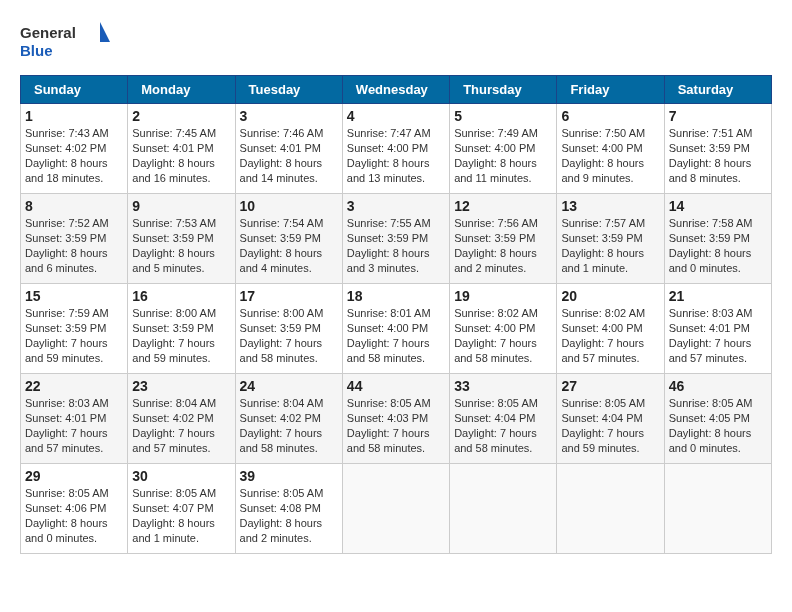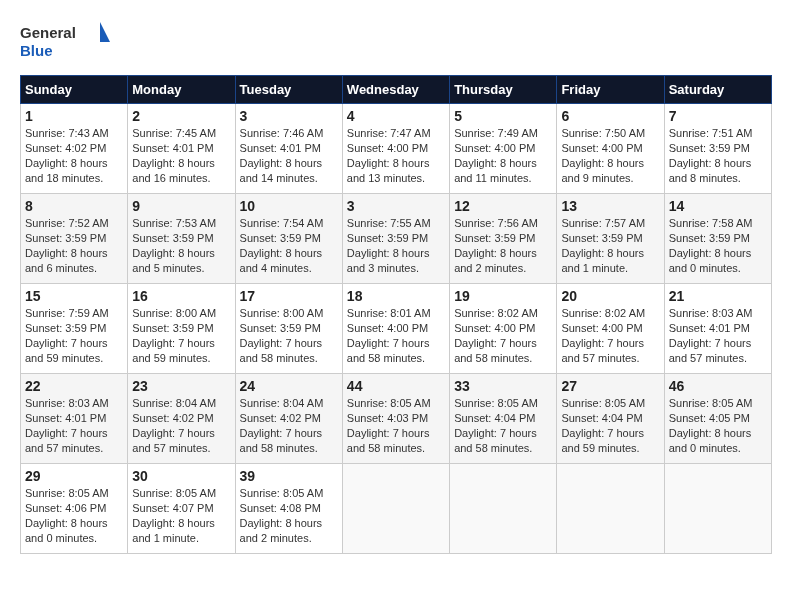--- a/index.html
+++ b/index.html
@@ -34,23 +34,23 @@
     .location {
       font-size: 16px;
       color: #444;
     }
     table {
       width: 100%;
       border-collapse: collapse;
       font-size: 11px;
     }
     thead tr th {
-      background: #0f172a;
+      background: #0369a1;
       color: #fff;
-      padding: 6px 4px;
+      padding: 6px 13px;
       text-align: left;
       font-size: 13px;
       font-weight: bold;
       border: 1px solid #1a4488;
     }
     tbody tr td {
       border: 1px solid #ccc;
       vertical-align: top;
       padding: 4px;
       width: calc(100% / 7);

